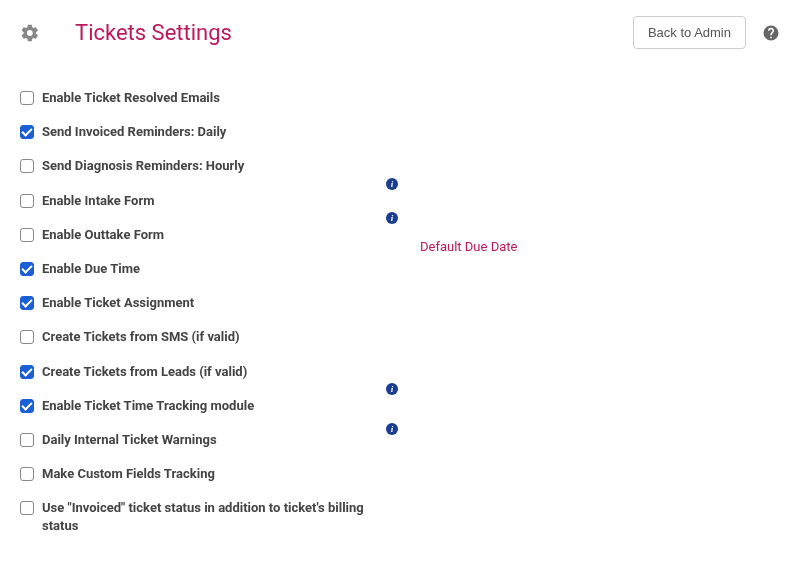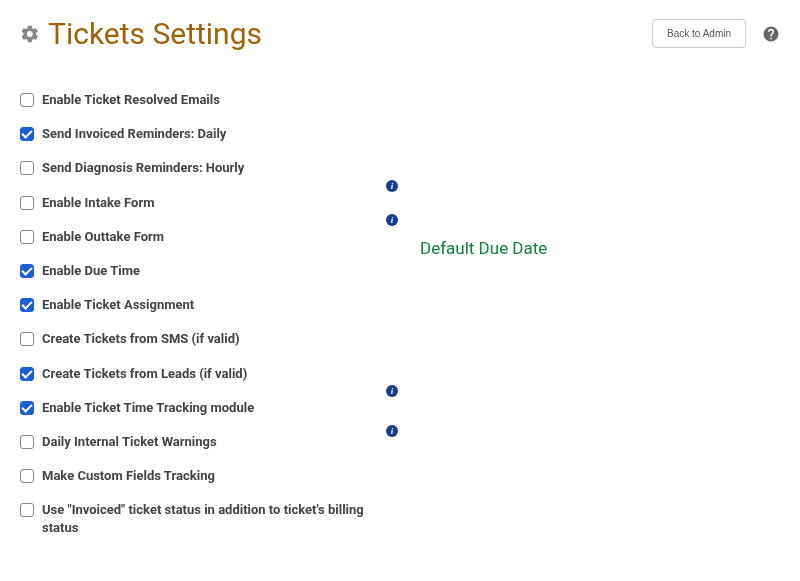--- a/index.html
+++ b/index.html
@@ -17,35 +17,36 @@
       justify-content: space-between;
       padding: 16px 20px 12px 20px;
     }
     .title-wrap {
       display: flex;
       align-items: center;
       gap: 8px;
     }
     .gear-icon svg { display: block; }
     h1 {
-      font-size: 30px;
+      font-size: 22px;
       font-weight: 400;
-      color: #a16207;
+      color: #be185d;
+      margin-left: 27px;
     }
     .right-controls {
       display: flex;
       align-items: center;
       gap: 16px;
     }
     .back-btn {
       background: #fff;
       border: 1px solid #ccc;
       border-radius: 4px;
       padding: 8px 14px;
-      font-size: 10px;
+      font-size: 13px;
       color: #555;
       cursor: pointer;
     }
     .help-icon {
       width: 18px;
       height: 18px;
       display: flex;
       align-items: center;
       justify-content: center;
       color: #666;
@@ -117,22 +118,22 @@
       font-weight: bold;
       display: flex;
       align-items: center;
       justify-content: center;
       font-family: Georgia, serif;
       font-style: italic;
     }
     .info-offset-6 { top: -6px; }
     .info-offset-0 { top: 0px; }
     .link {
-      color: #15803d;
-      font-size: 17px;
+      color: #be185d;
+      font-size: 13px;
       text-decoration: none;
       cursor: pointer;
       margin-top: 16px;
     }
   </style>
 </head>
 <body>
 
 <div class="header">
   <div class="title-wrap">

